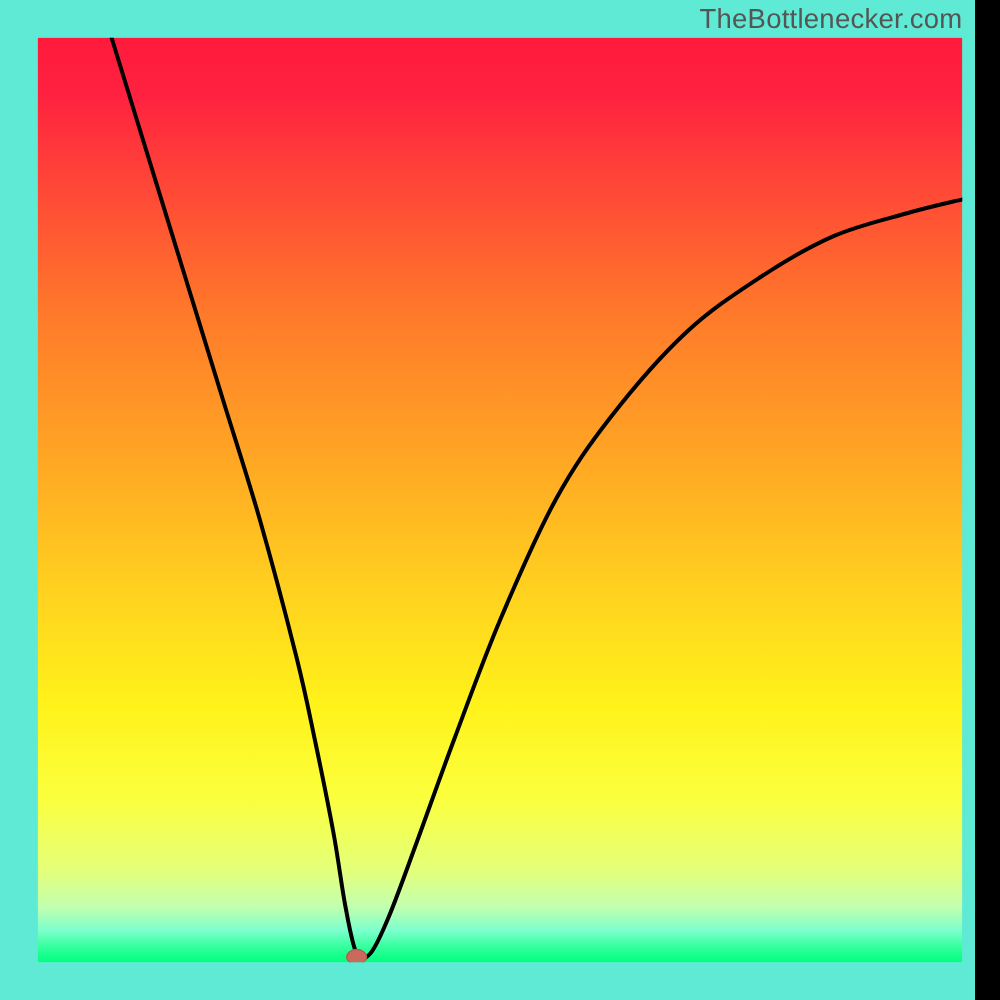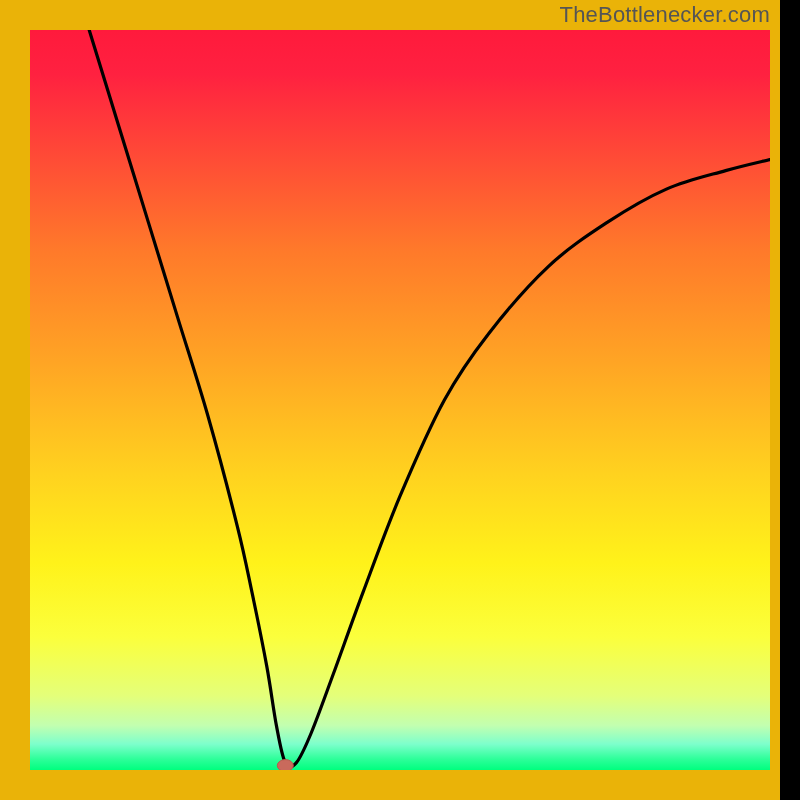--- a/index.html
+++ b/index.html
@@ -8,21 +8,21 @@
     width: 800px;
     height: 800px;
     background: #000;
     overflow: hidden;
     font-family: Arial, Helvetica, sans-serif;
   }
   .frame {
     position: relative;
     width: 780px;
     height: 800px;
-    background: #eab308;
+    background: #5eead4;
   }
   .watermark {
     position: absolute;
     top: 2px;
     right: 10px;
     color: #555;
     font-size: 22px;
     font-weight: 400;
     letter-spacing: 0.2px;
     z-index: 5;

